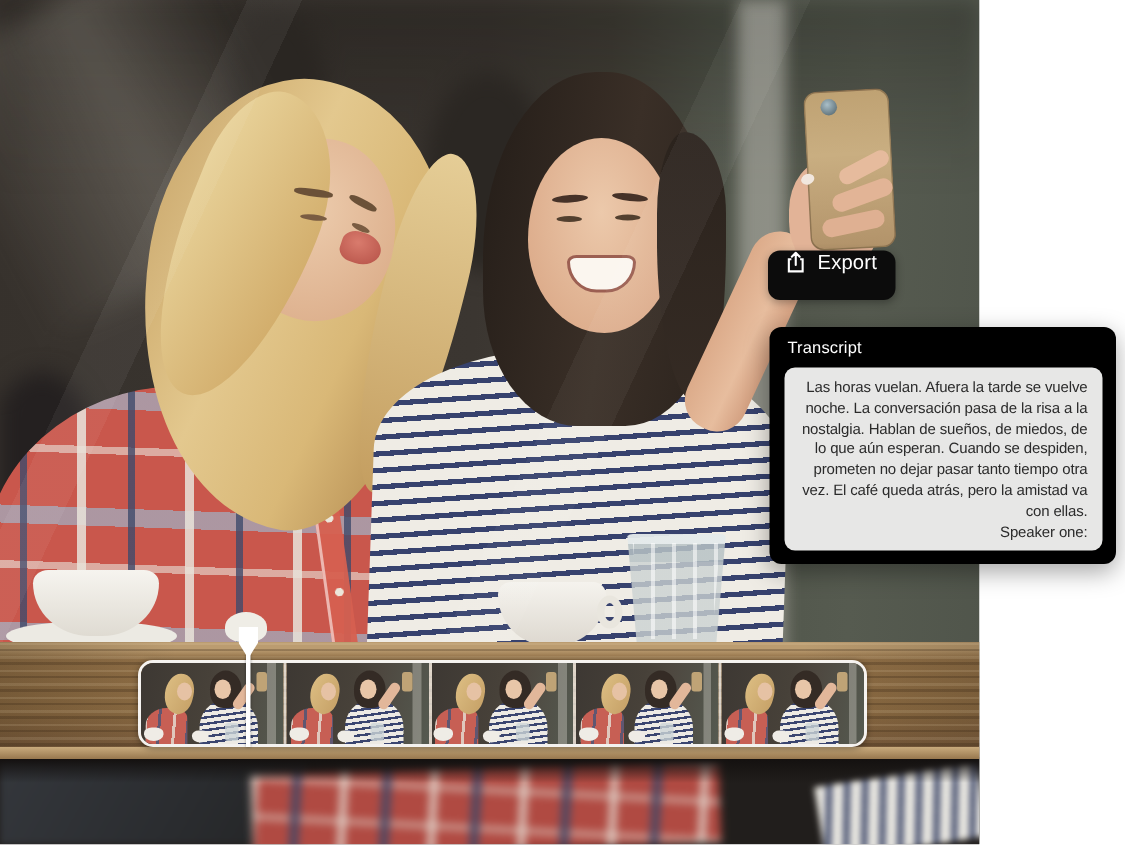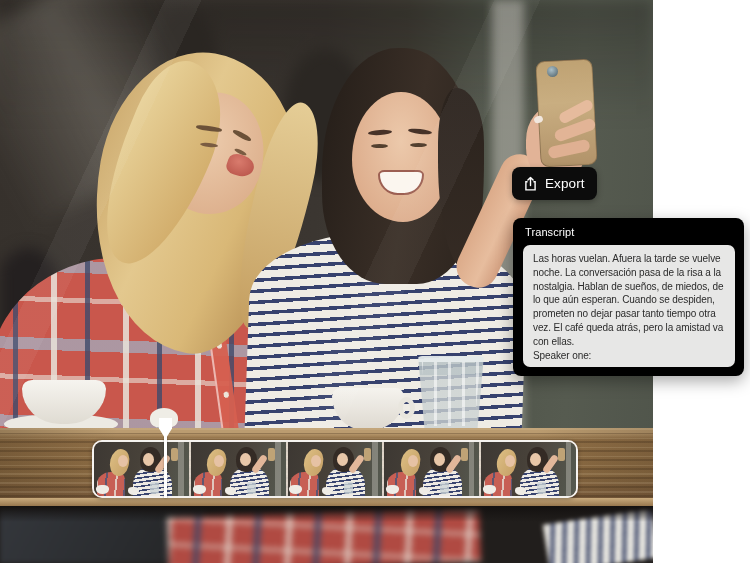--- a/index.html
+++ b/index.html
@@ -150,27 +150,27 @@
   .t-glass{left:59%;bottom:3%;width:9px;height:12px;border-radius:2px;background:rgba(205,214,216,.8);}
 
   
   .ph-line{position:absolute;left:164px;top:436px;width:3px;height:62px;background:#ffffff;z-index:6;
     box-shadow:0 0 2px rgba(0,0,0,.4);}
   .ph-marker{position:absolute;left:159px;top:418px;width:13px;height:21px;background:#ffffff;z-index:7;
     clip-path:polygon(0 0,100% 0,100% 50%,50% 100%,0 50%);}
 
   
   .export-btn{position:absolute;left:512px;top:167px;width:85px;height:33px;z-index:10;
-    background:#0c0c0c;border:none;border-radius:8px;display:flex;align-items:center;gap:7px;
+    background:#0c0c0c;border:none;border-radius:8px;display:flex;align-items:flex-start;gap:7px;
     padding:0 0 0 11px;box-sizing:border-box;cursor:pointer;box-shadow:0 2px 6px rgba(0,0,0,.3);}
   .export-btn span{color:#ffffff;font-size:13.5px;letter-spacing:.1px;}
 
   
   .transcript{position:absolute;left:513px;top:218px;width:231px;height:158px;z-index:11;
-    background:#000000;border-radius:8px;box-shadow:0 5px 16px rgba(0,0,0,.35);}
+    background:#000000;border-radius:8px;box-shadow:0 5px 16px rgba(0,0,0,.35);text-align:right;}
   .tr-title{position:absolute;left:12px;top:8px;color:#ffffff;font-size:11px;letter-spacing:.1px;}
   .tr-card{position:absolute;left:10px;top:27px;right:9px;bottom:9px;background:#e7e7e6;border-radius:7px;
     padding:7px 10px 0 10px;overflow:hidden;box-sizing:border-box;}
   .tr-card div{color:#2b2b2b;font-size:10px;line-height:13.8px;letter-spacing:-0.1px;}
 </style>
 </head>
 <body>
 
 <div class="stage">
 

